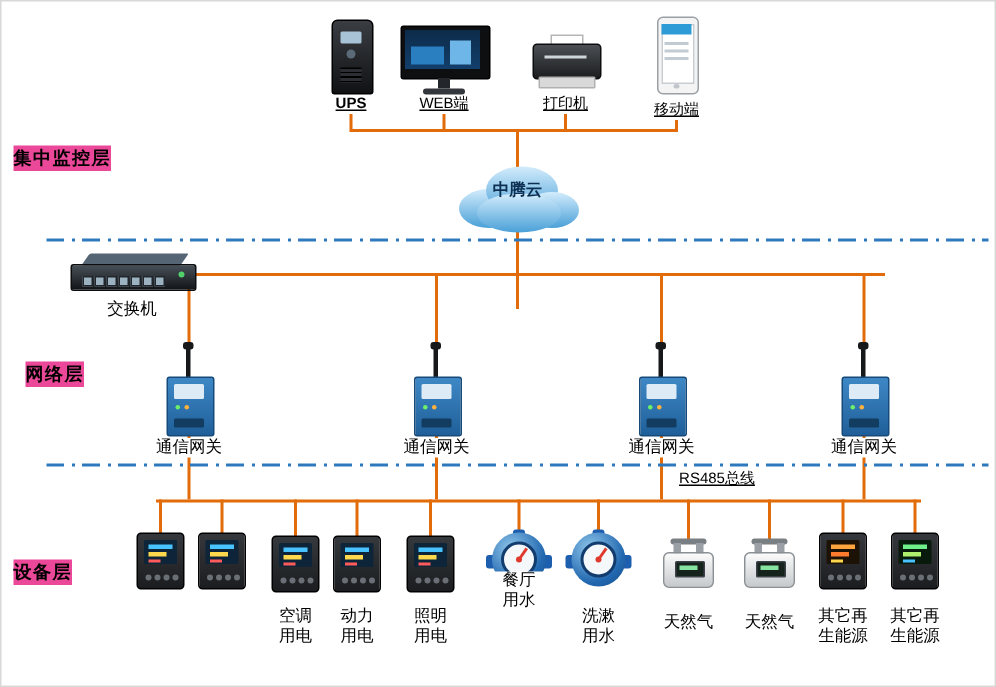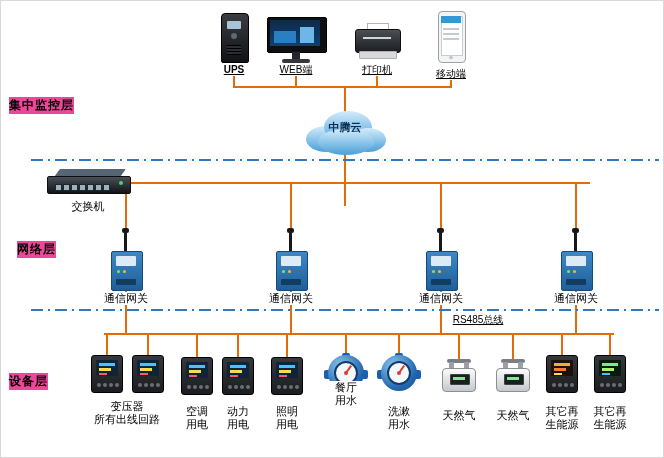--- a/index.html
+++ b/index.html
@@ -354,22 +354,20 @@
         <div class="r1"></div>
         <div class="r2"></div>
         <div class="r3"></div>
       </div>
     <div class="btn b1"></div>
       <div class="btn b2"></div>
       <div class="btn b3"></div>
       <div class="btn b4"></div>
   </div>
 
-  <div class="t" style="left:76px;top:399px;width:100px;">变压器
-所有出线回路</div>
   <div class="t" style="left:176px;top:404px;width:40px;">空调
 用电</div>
   <div class="t" style="left:217px;top:404px;width:40px;">动力
 用电</div>
   <div class="t" style="left:266px;top:404px;width:40px;">照明
 用电</div>
   <div class="t" style="left:325px;top:380px;width:40px;">餐厅
 用水</div>
   <div class="t" style="left:378px;top:404px;width:40px;">洗漱
 用水</div>

